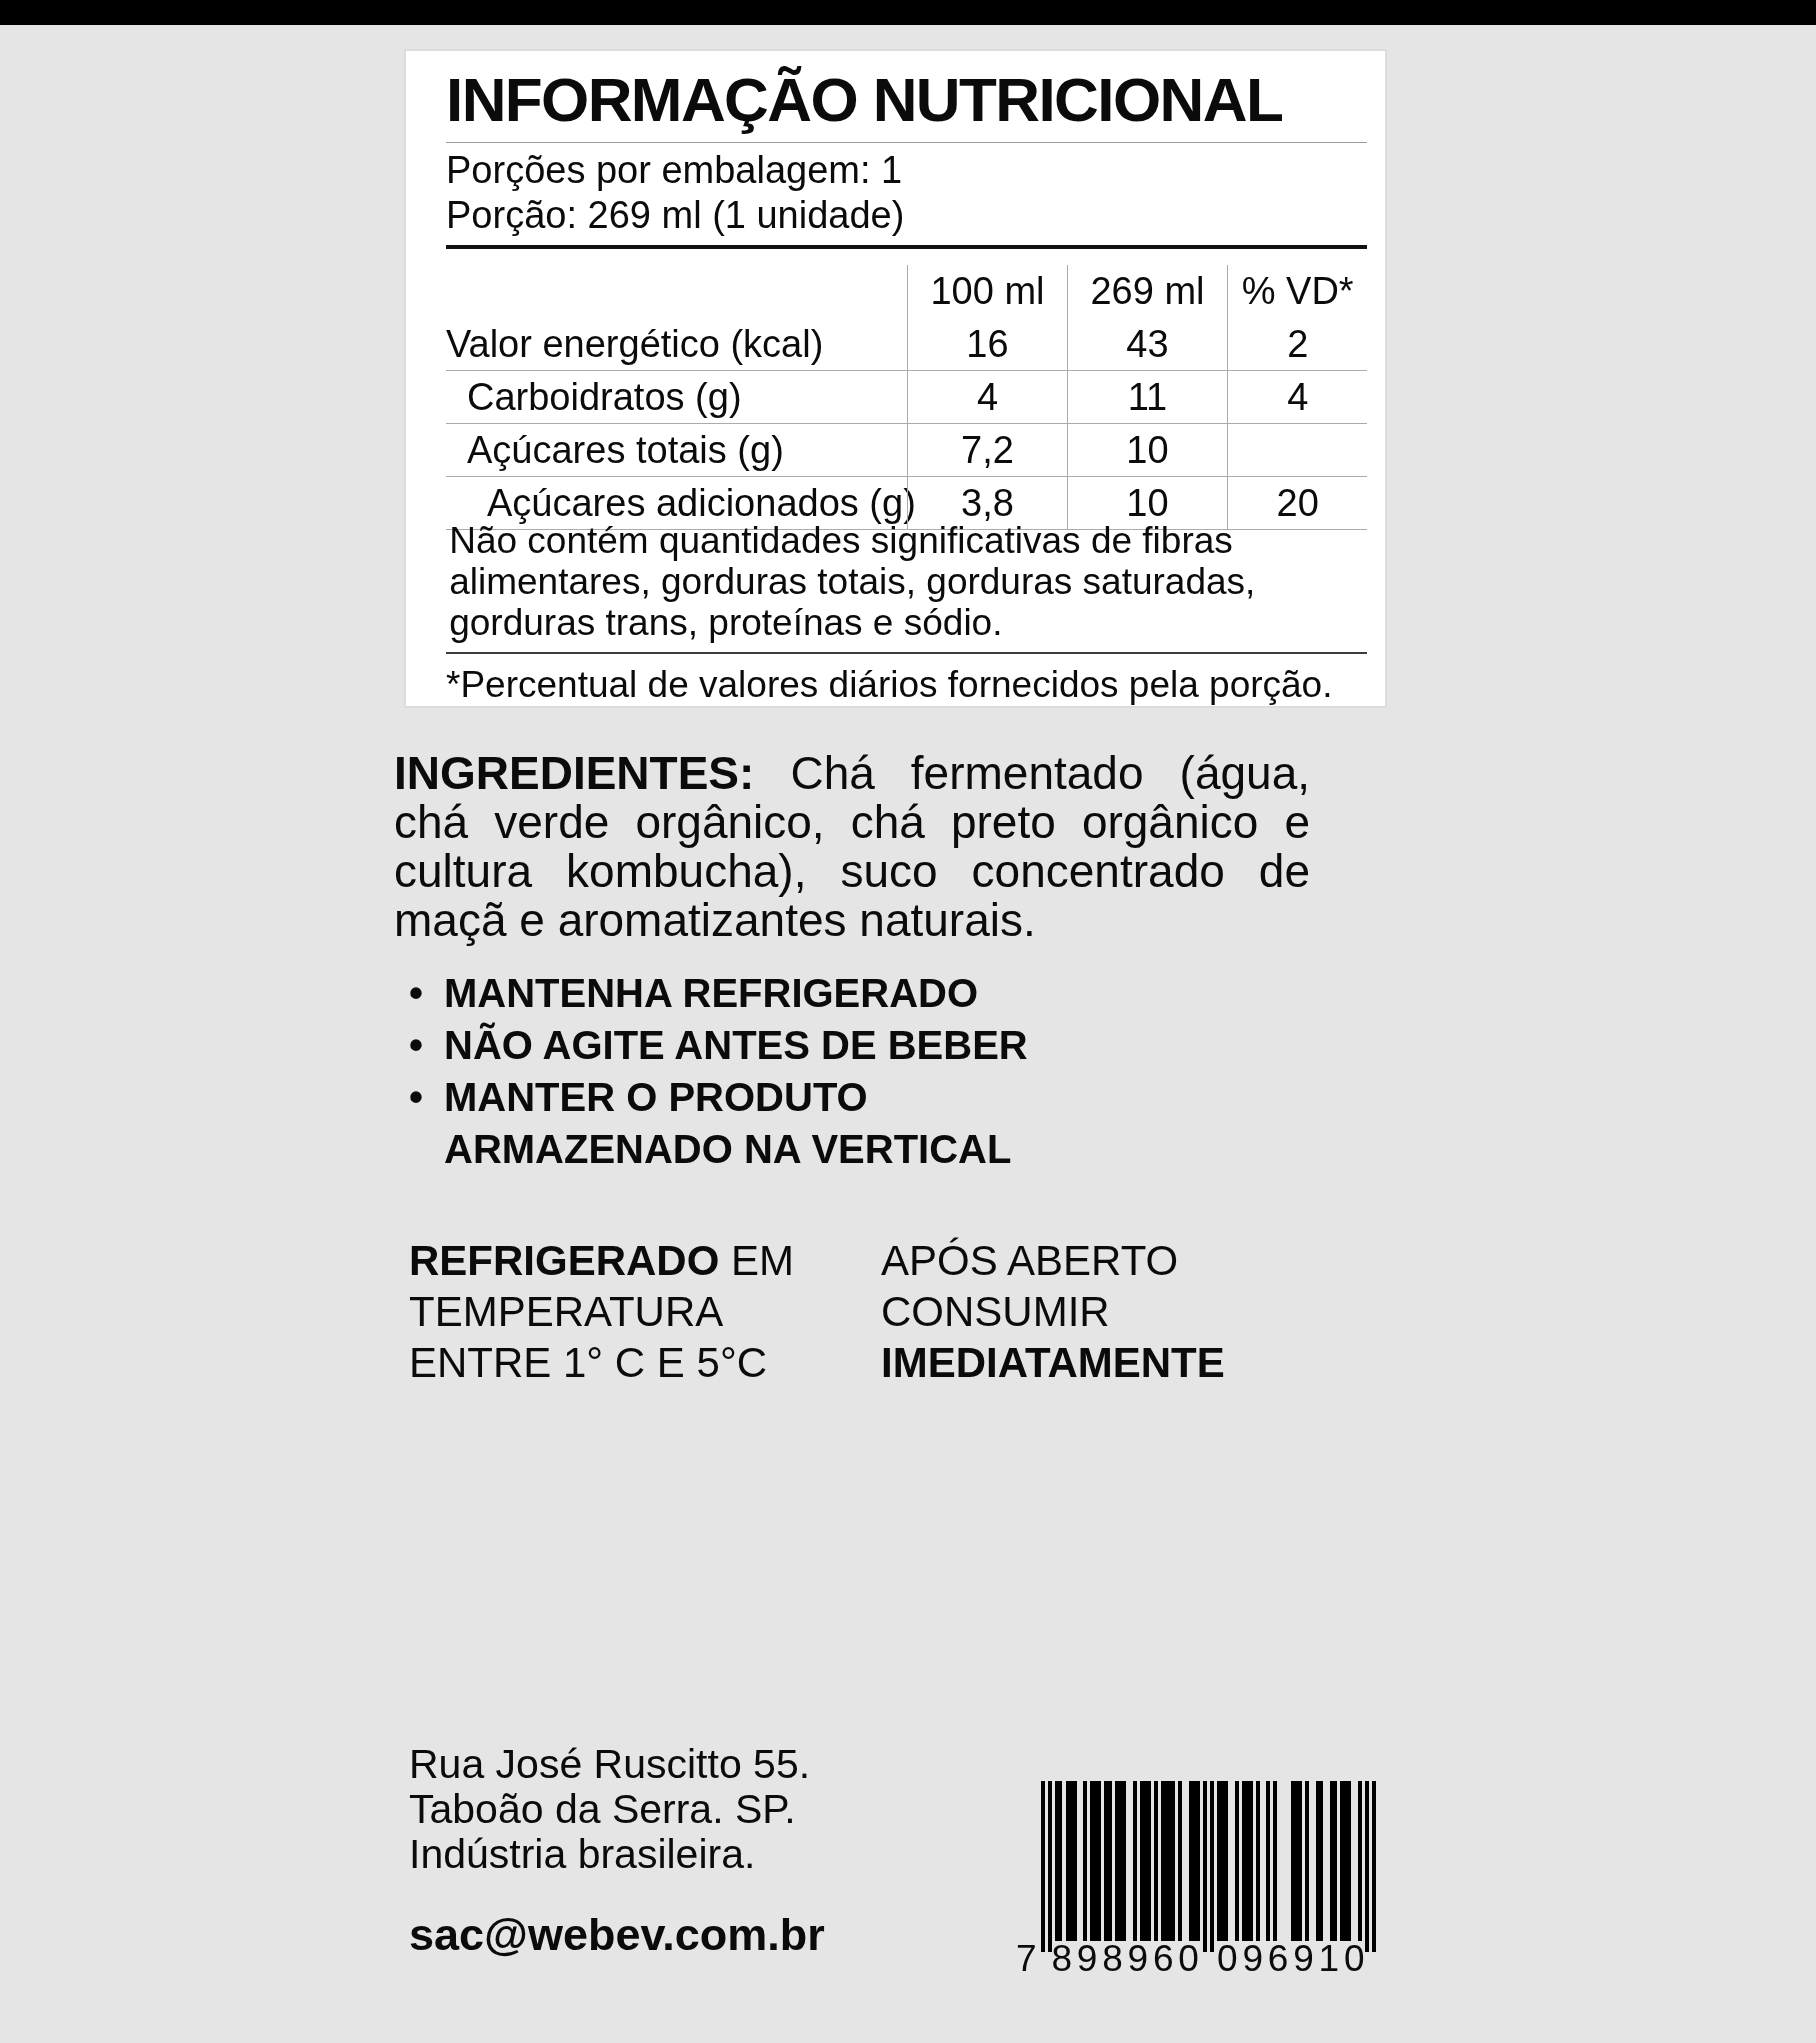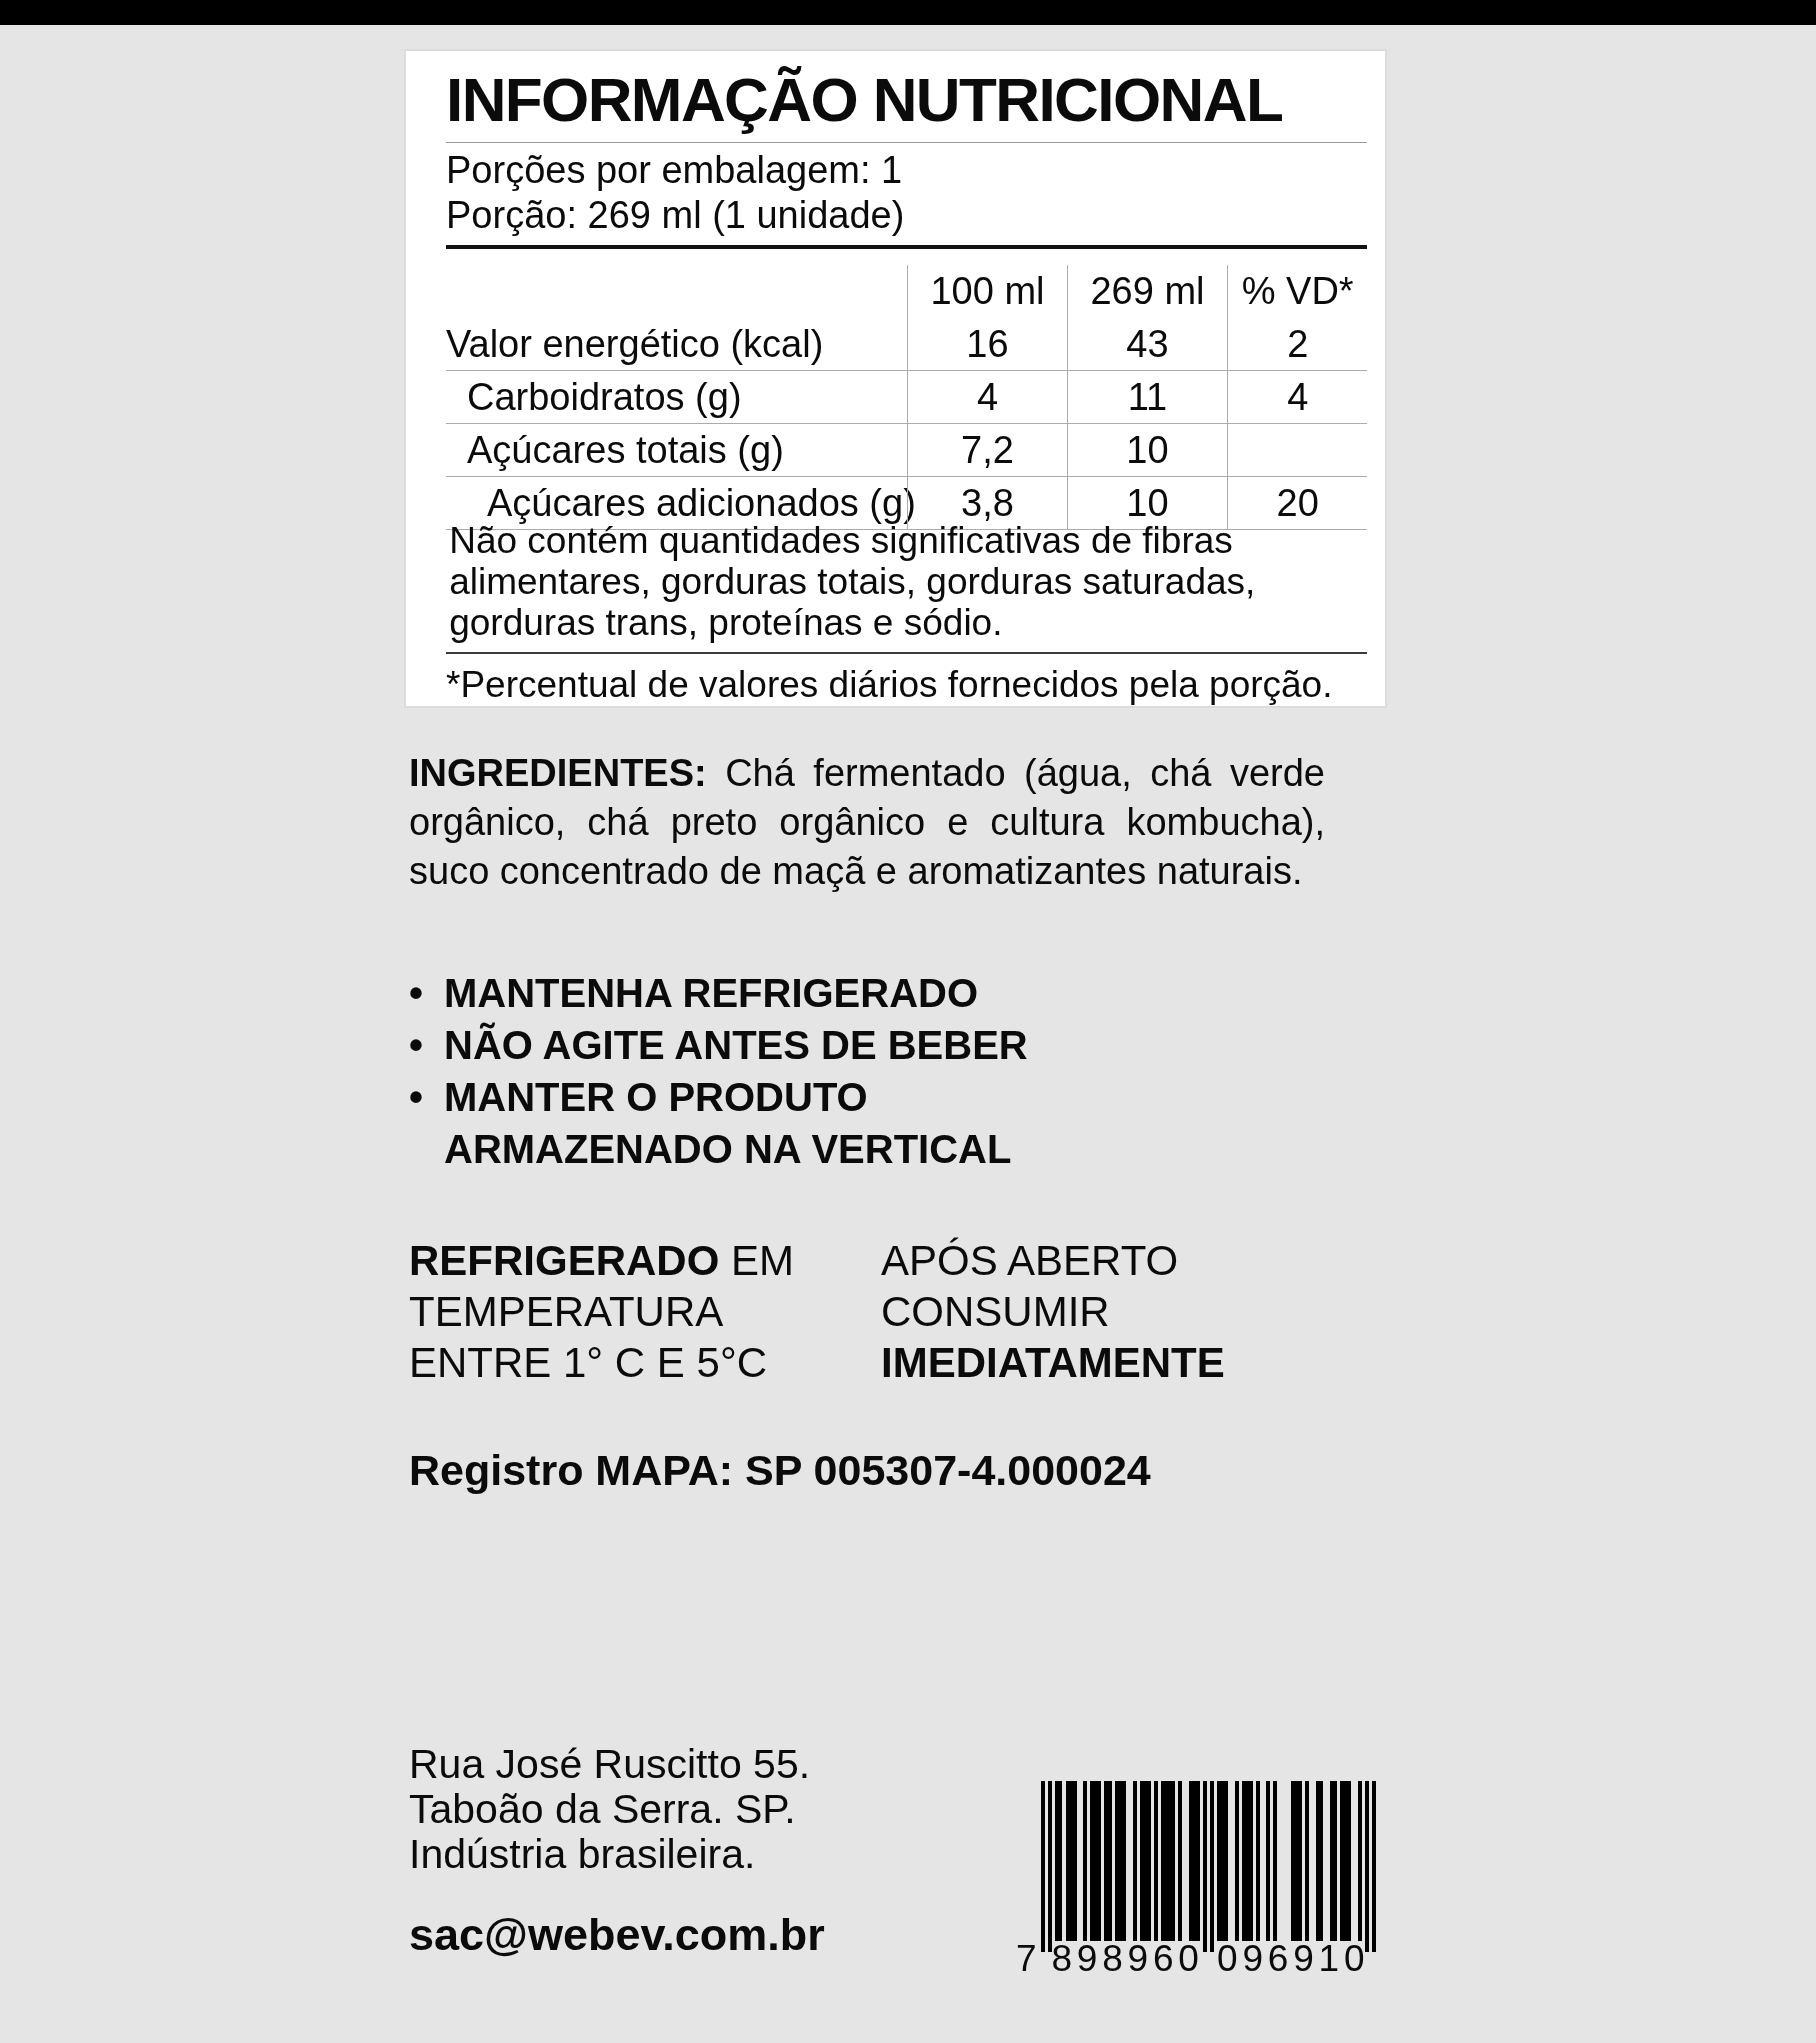--- a/index.html
+++ b/index.html
@@ -22,22 +22,22 @@
           border-bottom:1.6px solid #ababab;font-size:38px;align-items:center;}
   .nf-row.header{height:53px;border-bottom:none;font-size:38px;margin-top:16px;}
   .nf-row .lbl{white-space:nowrap;}
   .nf-row .val{text-align:center;border-left:1.6px solid #ababab;height:100%;
                display:flex;align-items:center;justify-content:center;font-size:38px;}
   .nf-note{position:absolute;top:469px;left:3.2px;right:0;font-size:37px;line-height:41px;}
   .nf-medline{position:absolute;top:601px;left:0;right:0;height:2.4px;background:#3c3c3c;}
   .nf-foot{position:absolute;top:613px;left:0;font-size:37px;white-space:nowrap;}
 
   
-  .ingredients{position:absolute;left:409px;top:749px;width:916px;
-               font-size:38px;line-height:49px;text-align:justify;}
+  .ingredients{position:absolute;left:394px;top:749px;width:916px;
+               font-size:46px;line-height:49px;text-align:justify;}
   .ingredients b{font-weight:700;}
 
   .storage{position:absolute;left:409px;top:967px;}
   .bullet-item{display:flex;font-size:40px;font-weight:700;line-height:52px;}
   .bullet-item .dot{width:35px;}
   .bullet-item .btxt{width:591px;}
 
   .coldchain{position:absolute;left:409px;top:1235px;width:1006px;
              display:flex;font-size:42px;line-height:51px;}
   .cc-left{width:472px;}
@@ -147,21 +147,20 @@
     </div>
     <div class="cc-right">
       <div>
           <div>APÓS ABERTO</div>
           <div>CONSUMIR</div>
         </div>
       <div><b>IMEDIATAMENTE</b></div>
     </div>
   </div>
 
-  <div class="registro">Registro MAPA: SP 005307-4.000024</div>
 
 
   <div class="address">
       <div>Rua José Ruscitto 55.</div>
       <div>Taboão da Serra. SP.</div>
       <div>Indústria brasileira.</div>
     </div>
 
   <div class="email">sac@webev.com.br</div>
 

